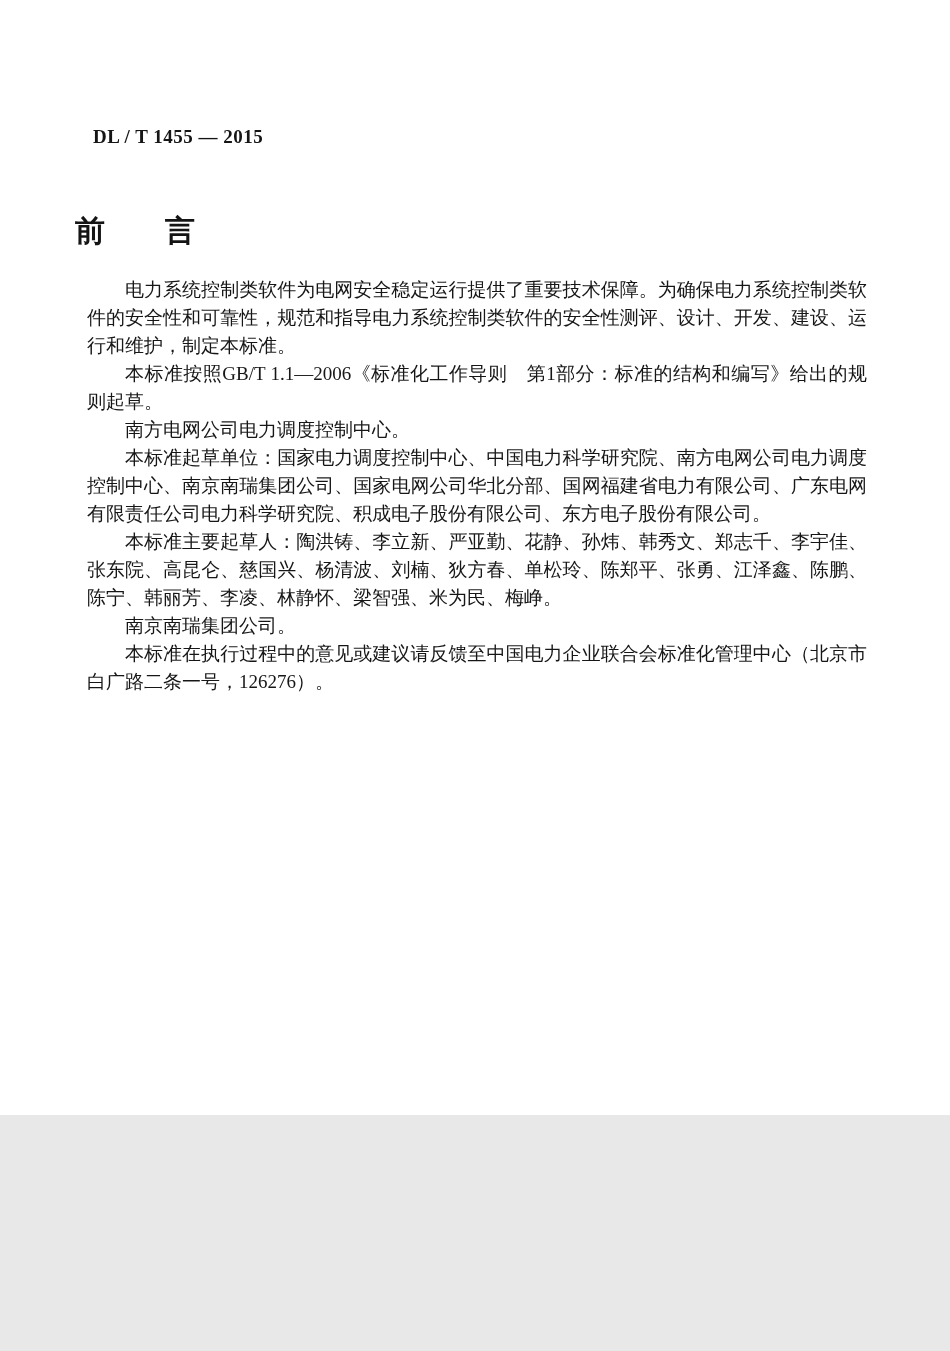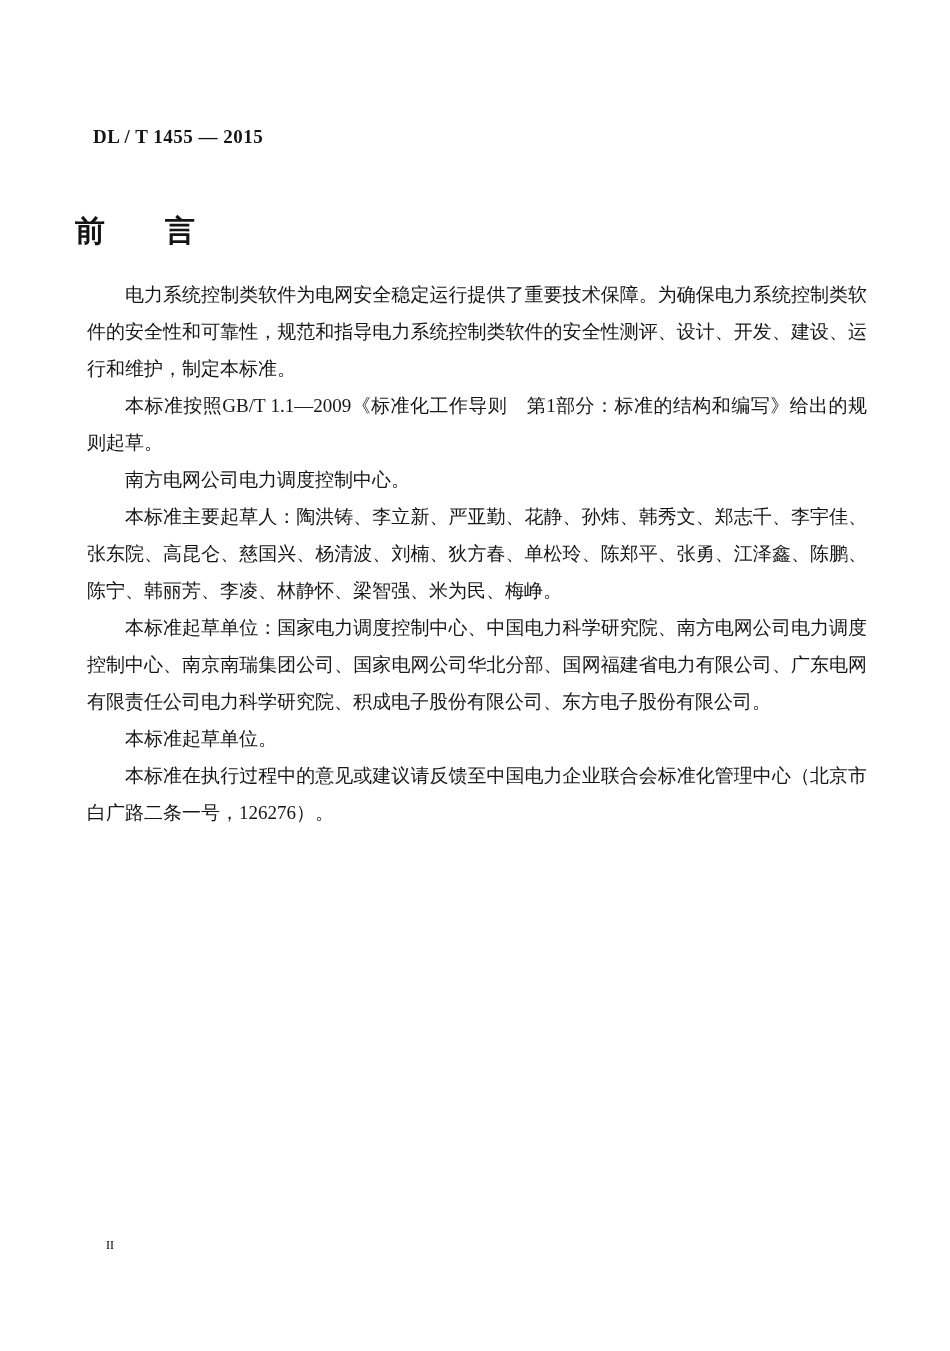--- a/index.html
+++ b/index.html
@@ -3,21 +3,21 @@
 <meta charset="utf-8">
 <style>
   html, body {
     margin: 0;
     padding: 0;
     background: #e8e8e8;
   }
   .page {
     position: relative;
     width: 950px;
-    height: 1351px;
+    height: 1115px;
     margin: 0 auto;
     background: #ffffff;
     color: #111111;
     font-family: "Liberation Serif", "DejaVu Serif", serif;
     overflow: hidden;
     box-sizing: border-box;
     padding-left: 20px;
   }
   .doc-header {
     position: absolute;
@@ -44,21 +44,21 @@
     padding-left: 2.0em;
     box-sizing: border-box;
     font-family: "Liberation Serif", "DejaVu Serif", serif;
   }
   .doc-body {
     position: absolute;
     top: 276px;
     left: 87px;
     width: 780px;
     font-size: 19px;
-    line-height: 37px;
+    line-height: 28px;
     text-align: justify;
     color: #161616;
   }
   .doc-body p {
     margin: 0;
     padding: 0;
     text-indent: 2em;
   }
   .page-number {
     position: absolute;
@@ -74,23 +74,23 @@
 <body>
 
 <div class="page">
 
   <div class="doc-header">DL / T 1455 — 2015</div>
 
   <h1 class="doc-title">前言</h1>
 
   <section class="doc-body">
     <p>电力系统控制类软件为电网安全稳定运行提供了重要技术保障。为确保电力系统控制类软件的安全性和可靠性，规范和指导电力系统控制类软件的安全性测评、设计、开发、建设、运行和维护，制定本标准。</p>
-    <p>本标准按照GB/T 1.1—2009《标准化工作导则　第1部分：标准的结构和编写》给出的规则起草。</p>
+    <p>本标准按照GB/T 1.1—2006《标准化工作导则　第1部分：标准的结构和编写》给出的规则起草。</p>
     <p>南方电网公司电力调度控制中心。</p>
+    <p>本标准起草单位：国家电力调度控制中心、中国电力科学研究院、南方电网公司电力调度控制中心、南京南瑞集团公司、国家电网公司华北分部、国网福建省电力有限公司、广东电网有限责任公司电力科学研究院、积成电子股份有限公司、东方电子股份有限公司。</p>
     <p>本标准主要起草人：陶洪铸、李立新、严亚勤、花静、孙炜、韩秀文、郑志千、李宇佳、张东院、高昆仑、慈国兴、杨清波、刘楠、狄方春、单松玲、陈郑平、张勇、江泽鑫、陈鹏、陈宁、韩丽芳、李凌、林静怀、梁智强、米为民、梅峥。</p>
-    <p>本标准起草单位：国家电力调度控制中心、中国电力科学研究院、南方电网公司电力调度控制中心、南京南瑞集团公司、国家电网公司华北分部、国网福建省电力有限公司、广东电网有限责任公司电力科学研究院、积成电子股份有限公司、东方电子股份有限公司。</p>
-    <p>本标准起草单位。</p>
+    <p>南京南瑞集团公司。</p>
     <p>本标准在执行过程中的意见或建议请反馈至中国电力企业联合会标准化管理中心（北京市白广路二条一号，126276）。</p>
   </section>
 
   <div class="page-number">II</div>
 
 </div>
 
 </body></html>

